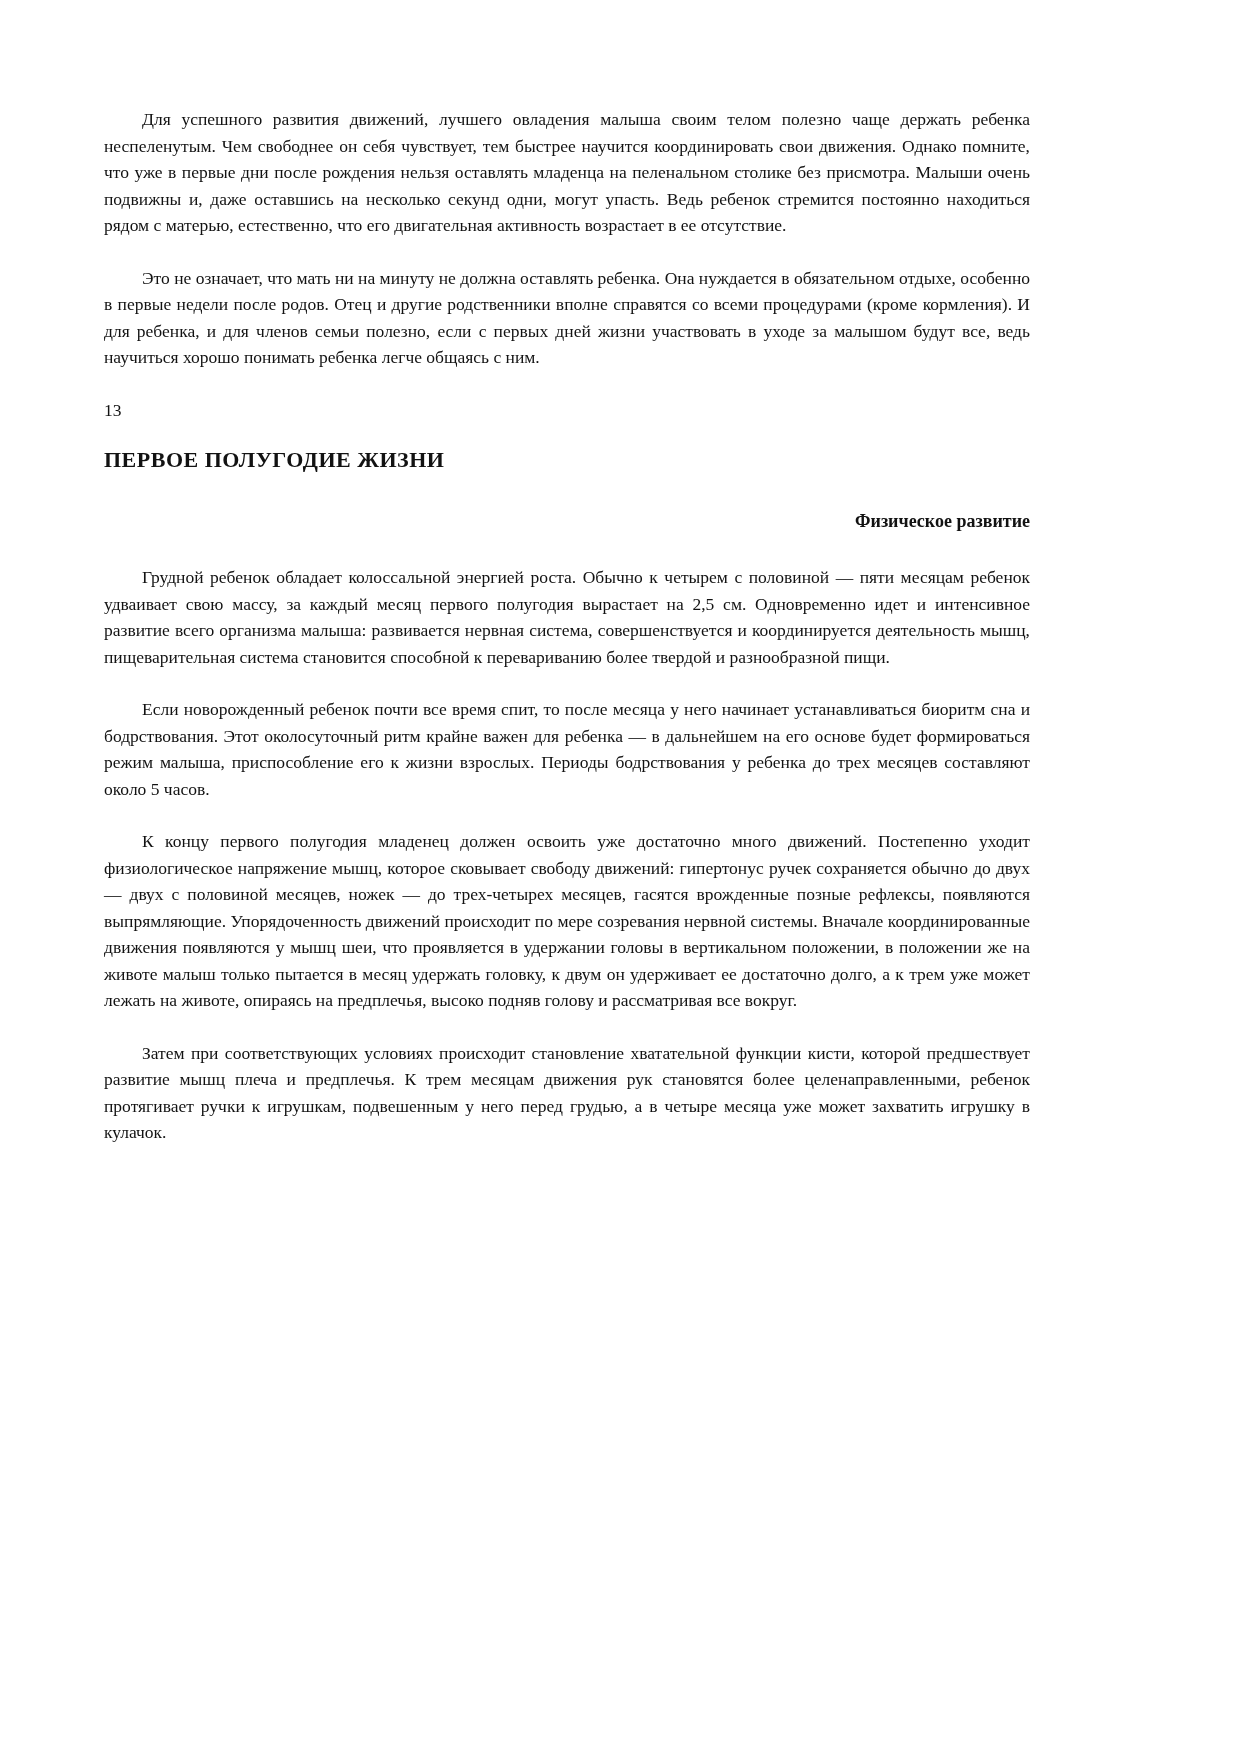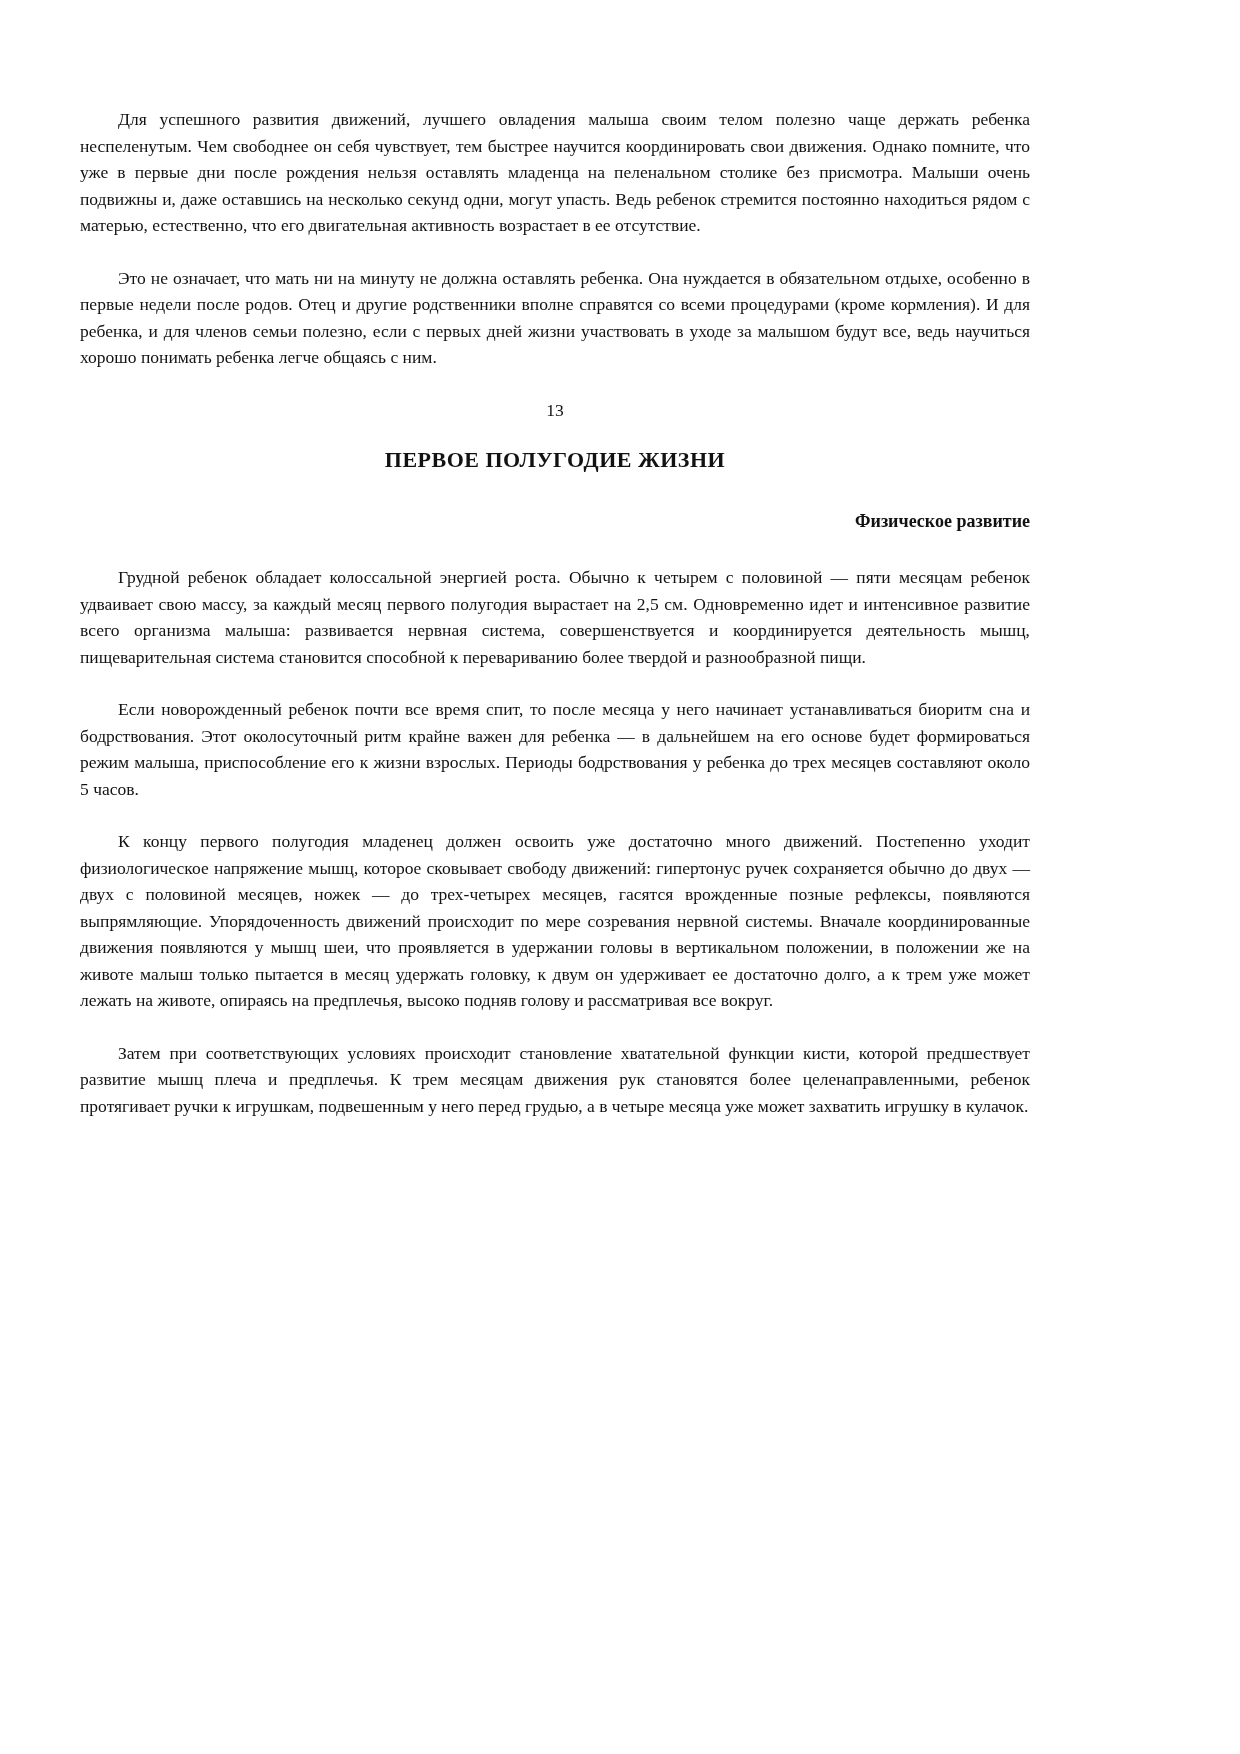--- a/index.html
+++ b/index.html
@@ -7,41 +7,40 @@
     padding: 0;
     background: #ffffff;
   }
   .page {
     position: relative;
     width: 1240px;
     height: 1754px;
     margin: 0 auto;
     background: #ffffff;
     box-sizing: border-box;
-    padding: 106px 210px 80px 80px;
+    padding: 106px 210px 80px 104px;
     font-family: "Liberation Serif", "DejaVu Serif", serif;
     font-size: 17.5px;
     line-height: 26.5px;
     color: #121212;
     overflow: hidden;
   }
   .para {
     text-align: justify;
     text-indent: 38px;
     margin: 0 0 26px 0;
   }
   .page-number {
     text-indent: 0;
-    text-align: center;
+    text-align: left;
     margin: 22px 0 24px 0;
   }
   .heading {
     font-size: 22px;
     font-weight: bold;
-    text-align: center;
     letter-spacing: 0.5px;
     margin: 0 0 34px 0;
   }
   .subheading {
     font-size: 18px;
     font-weight: bold;
     text-align: right;
     margin: 0 0 30px 0;
   }
 </style>

